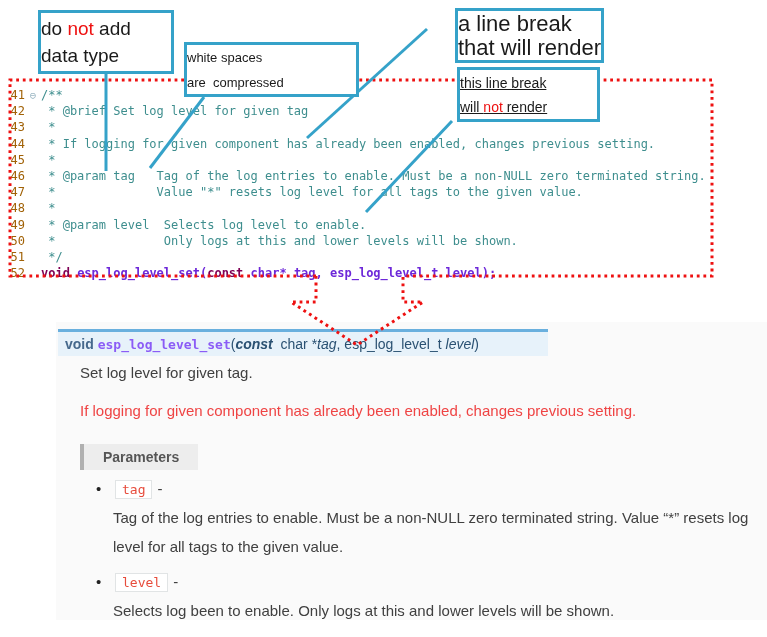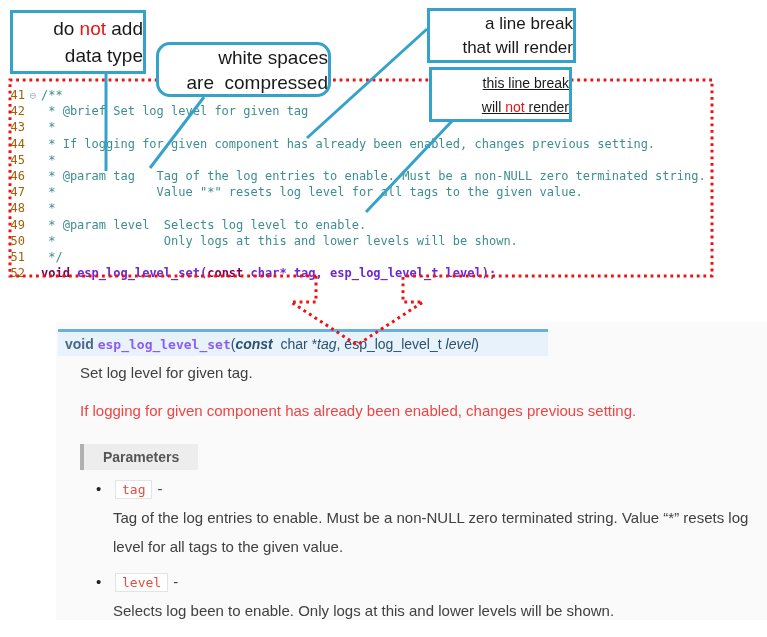--- a/index.html
+++ b/index.html
@@ -1,26 +1,26 @@
 <!DOCTYPE html>
 <html><head>
 <meta charset="utf-8">
 <style>
   html,body{margin:0;padding:0;background:#fff;}
   #stage{position:relative;width:767px;height:637px;background:#fff;overflow:hidden;
          font-family:"Liberation Sans",sans-serif;}
 
   
   .callout{position:absolute;background:#fff;border:3px solid #35A2C9;z-index:6;
-           display:flex;flex-direction:column;justify-content:center;align-items:flex-end;
-           text-align:center;color:#1a1a1a;white-space:pre;}
+           display:flex;flex-direction:column;justify-content:center;align-items:flex-start;
+           text-align:center;color:#1a1a1a;white-space:pre;margin-left:28px;}
   .callout .red{color:#EE1111;}
   #box1{left:10px;top:10px;width:130px;height:58px;font-size:19px;line-height:27px;}
-  #box2{left:156px;top:42px;width:169px;height:49px;font-size:19px;line-height:25px;border-radius:14px;}
-  #box3{left:427px;top:8px;width:143px;height:49px;font-size:17px;line-height:24px;}
+  #box2{left:156px;top:42px;width:169px;height:49px;font-size:13px;line-height:25px;}
+  #box3{left:427px;top:8px;width:143px;height:49px;font-size:22px;line-height:24px;}
   #box4{left:429px;top:67px;width:137px;height:49px;font-size:14px;line-height:24px;text-decoration:underline;}
 
   
   #code{position:absolute;left:8px;top:87px;z-index:1;
         font-family:"DejaVu Sans Mono",monospace;font-size:12px;line-height:16.2px;white-space:pre;}
   .cl{height:16.2px;}
   .ln{display:inline-block;width:17px;text-align:right;color:#a16207;font-weight:normal;}
   .fold{display:inline-block;width:16px;text-align:center;color:#9DB8C4;font-size:11px;}
   .c-cmt{color:#3E8E8E;}
   .c-kw{color:#7F0055;font-weight:bold;}

